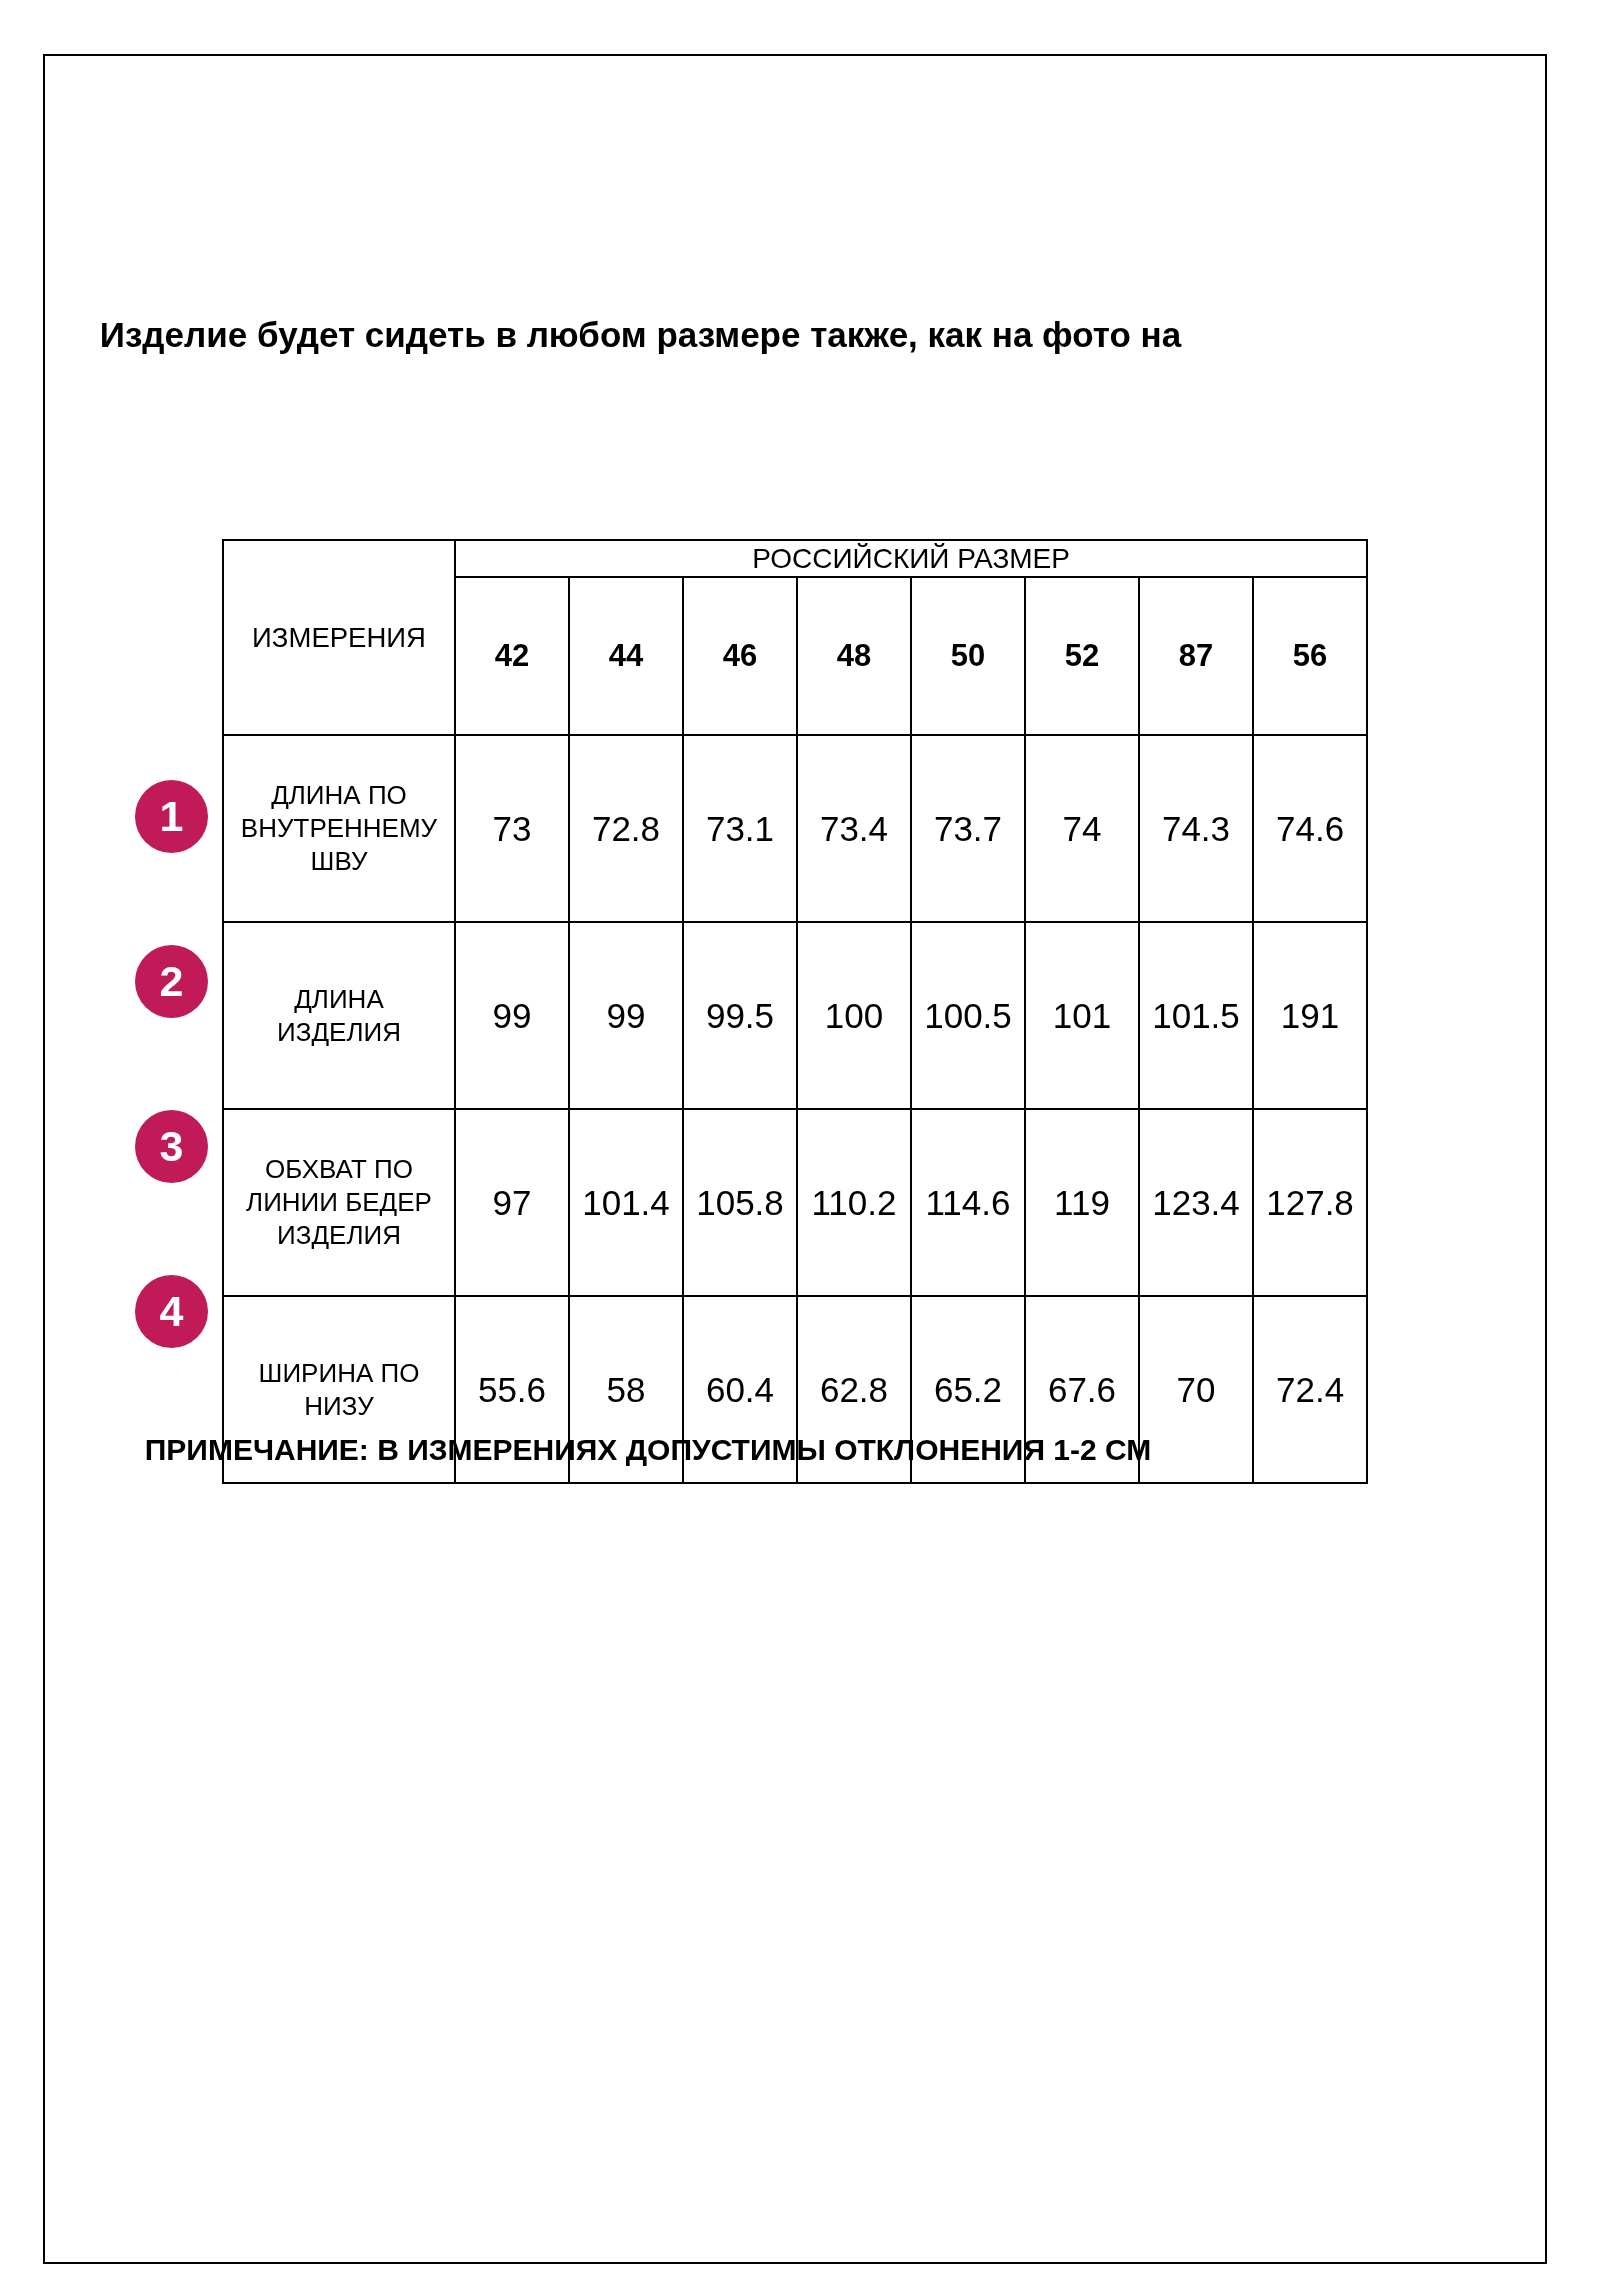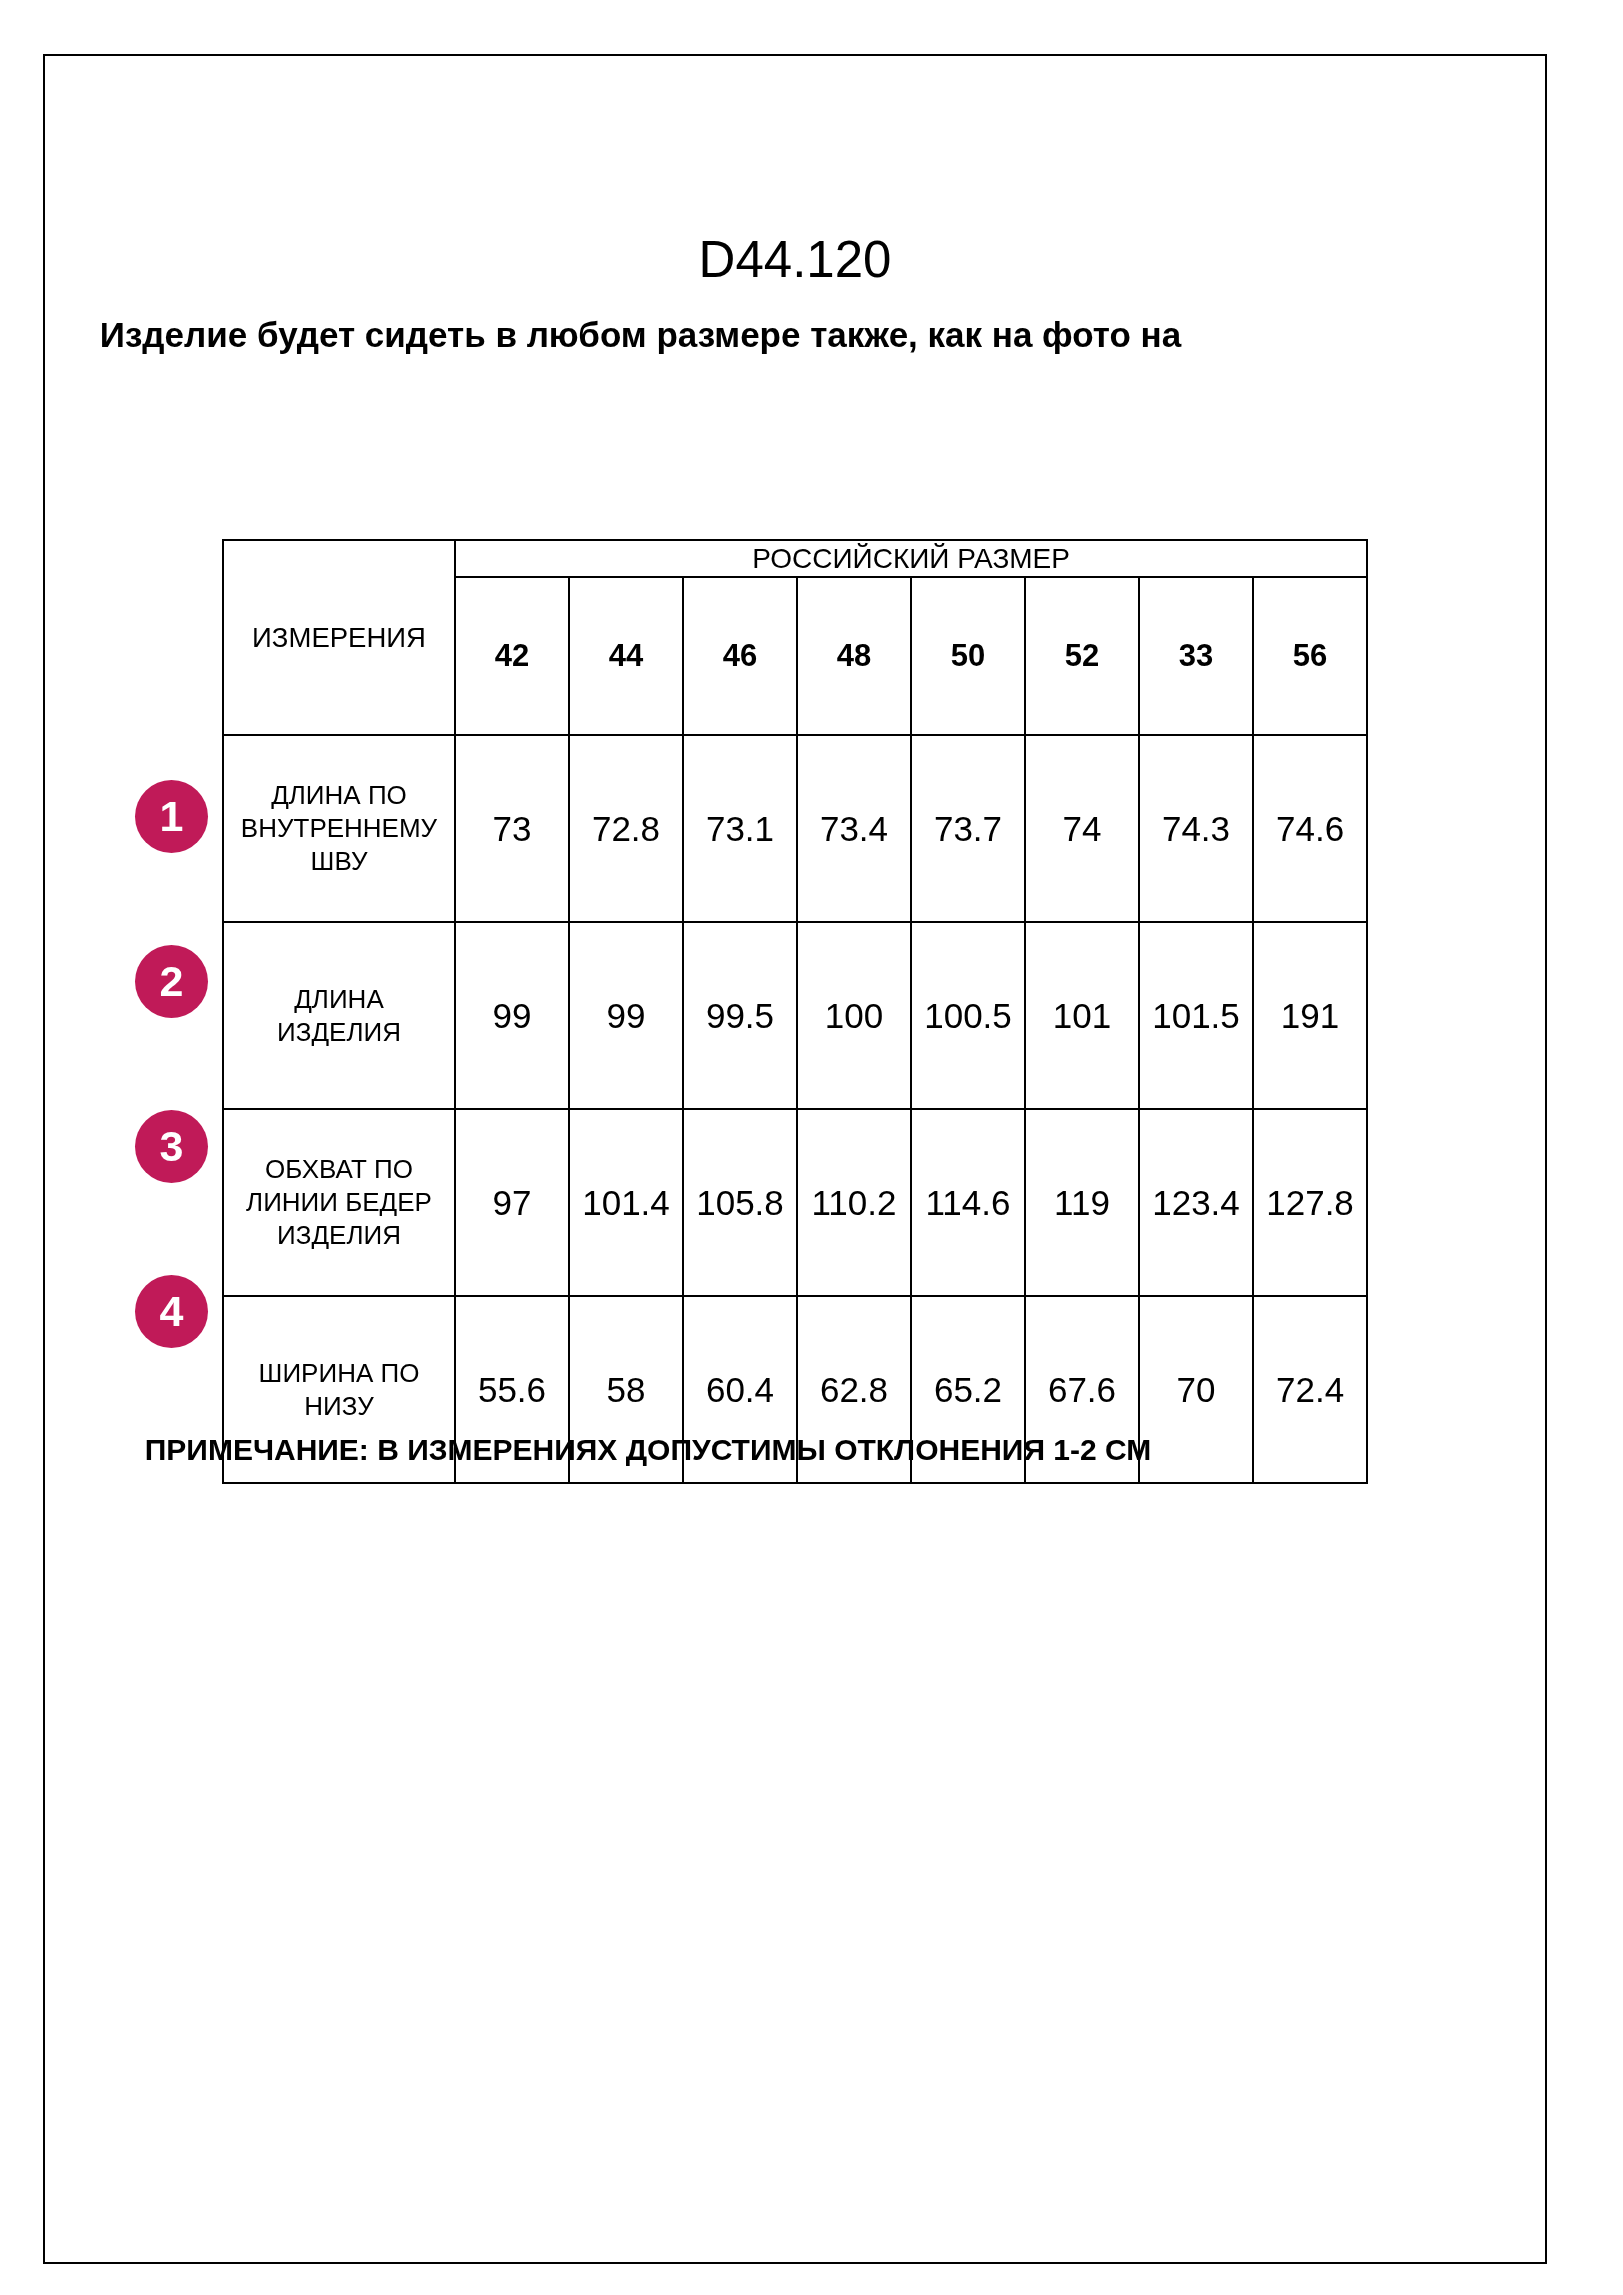--- a/index.html
+++ b/index.html
@@ -74,21 +74,20 @@
   }
 </style>
 </head>
 <body>
 
 <div class="page">
 
   <div class="frame"></div>
 
 
-  <div class="product-code">D44.120</div>
 
   <div class="description">
     <div>Изделие будет сидеть в любом размере также, как на фото на</div>
   </div>
 
   <table class="size-table">
     <colgroup>
       <col style="width:232px">
       <col style="width:114px">
         <col style="width:114px">
@@ -104,21 +103,21 @@
         <td class="corner" rowspan="2">ИЗМЕРЕНИЯ</td>
         <td class="group" colspan="8">РОССИЙСКИЙ РАЗМЕР</td>
       </tr>
       <tr class="r-sizes">
         <td class="size">42</td>
         <td class="size">44</td>
         <td class="size">46</td>
         <td class="size">48</td>
         <td class="size">50</td>
         <td class="size">52</td>
-        <td class="size">33</td>
+        <td class="size">87</td>
         <td class="size">56</td>
       </tr>
 
       <tr class="r-data">
         <td class="label">ДЛИНА ПО
 ВНУТРЕННЕМУ
 ШВУ</td>
         <td class="val">73</td>
         <td class="val">72.8</td>
         <td class="val">73.1</td>

